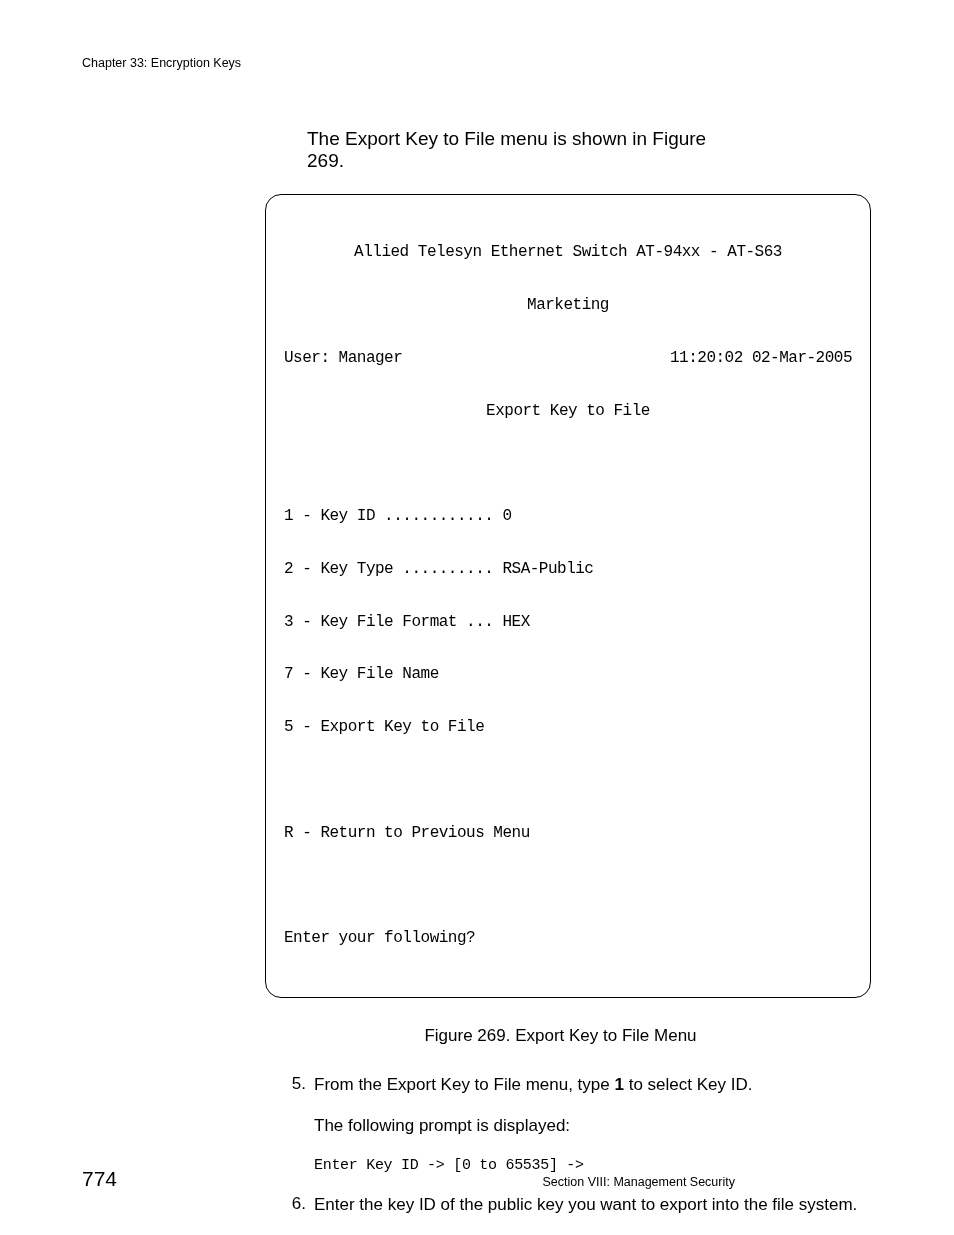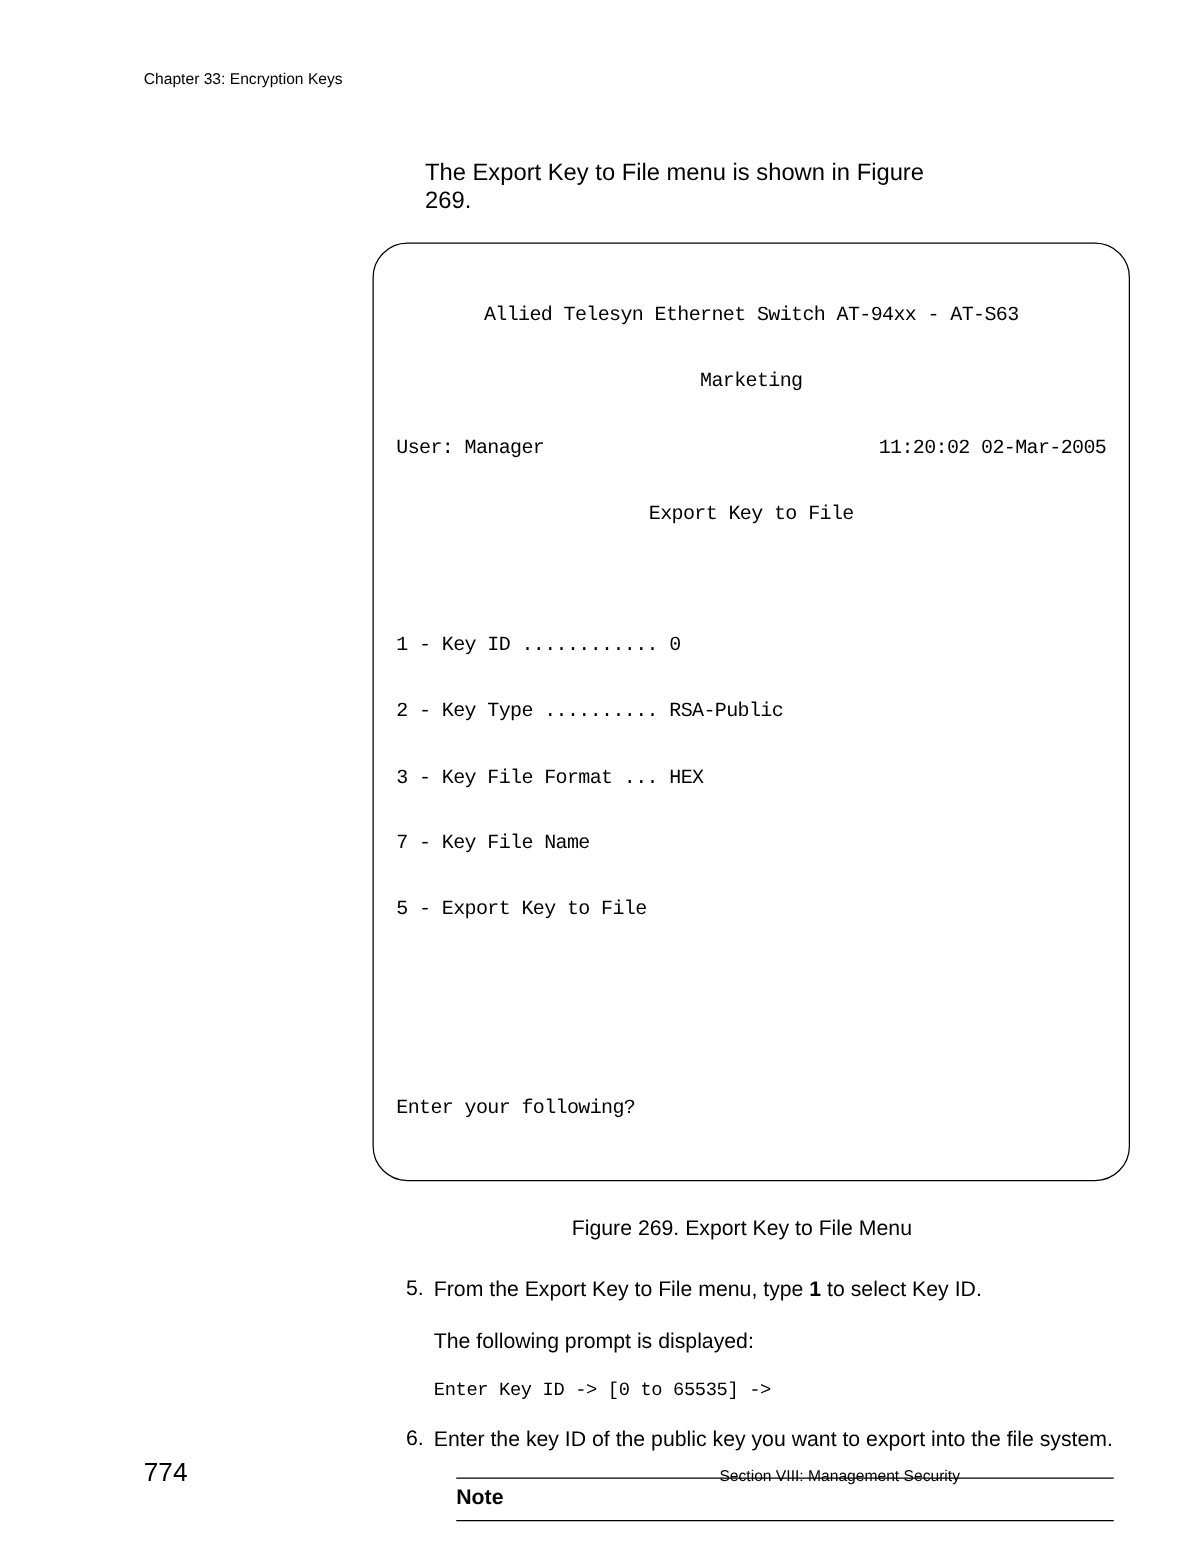--- a/index.html
+++ b/index.html
@@ -12,36 +12,35 @@
     font-family: Arial, Helvetica, sans-serif;
     color: #000;
     font-size: 17px;
   }
   .page {
     position: relative;
     box-sizing: border-box;
     width: 817px;
     height: 1235px;
     padding: 56px 82px 0 82px;
-    margin-left: 33px;
   }
   .chapter-header {
     font-size: 12.5px;
   }
   .intro {
     margin-top: 58px;
     margin-left: 225px;
     font-size: 19px;
   }
   .terminal-frame {
     margin-top: 22px;
     margin-left: 183px;
     width: 606px;
     border: 1.2px solid #000;
-    border-radius: 28px;
+    border-radius: 16px;
     padding: 14px 18px 14px 18px;
     box-sizing: border-box;
     font-family: "Lucida Console", "Consolas", "Courier New", monospace;
     font-size: 16px;
     line-height: 1.1;
     letter-spacing: -0.5px;
     white-space: pre;
     font-weight: 500;
   }
   .terminal-frame .center { text-align: center; }
@@ -121,20 +120,21 @@
       <span>11:20:02 02-Mar-2005</span>
     </div>
     <div class="center">Export Key to File</div>
     <div>&nbsp;</div>
     <div>1 - Key ID ............ 0</div>
     <div>2 - Key Type .......... RSA-Public</div>
     <div>3 - Key File Format ... HEX</div>
     <div>7 - Key File Name</div>
     <div>5 - Export Key to File</div>
     <div>&nbsp;</div>
+    <div>R - Return to Previous Menu</div>
     <div>&nbsp;</div>
     <div>Enter your following?</div>
   </div>
 
   <div class="figure-caption">Figure 269. Export Key to File Menu</div>
 
   <div class="steps">
     <ol class="steps-list">
 
       <li>

